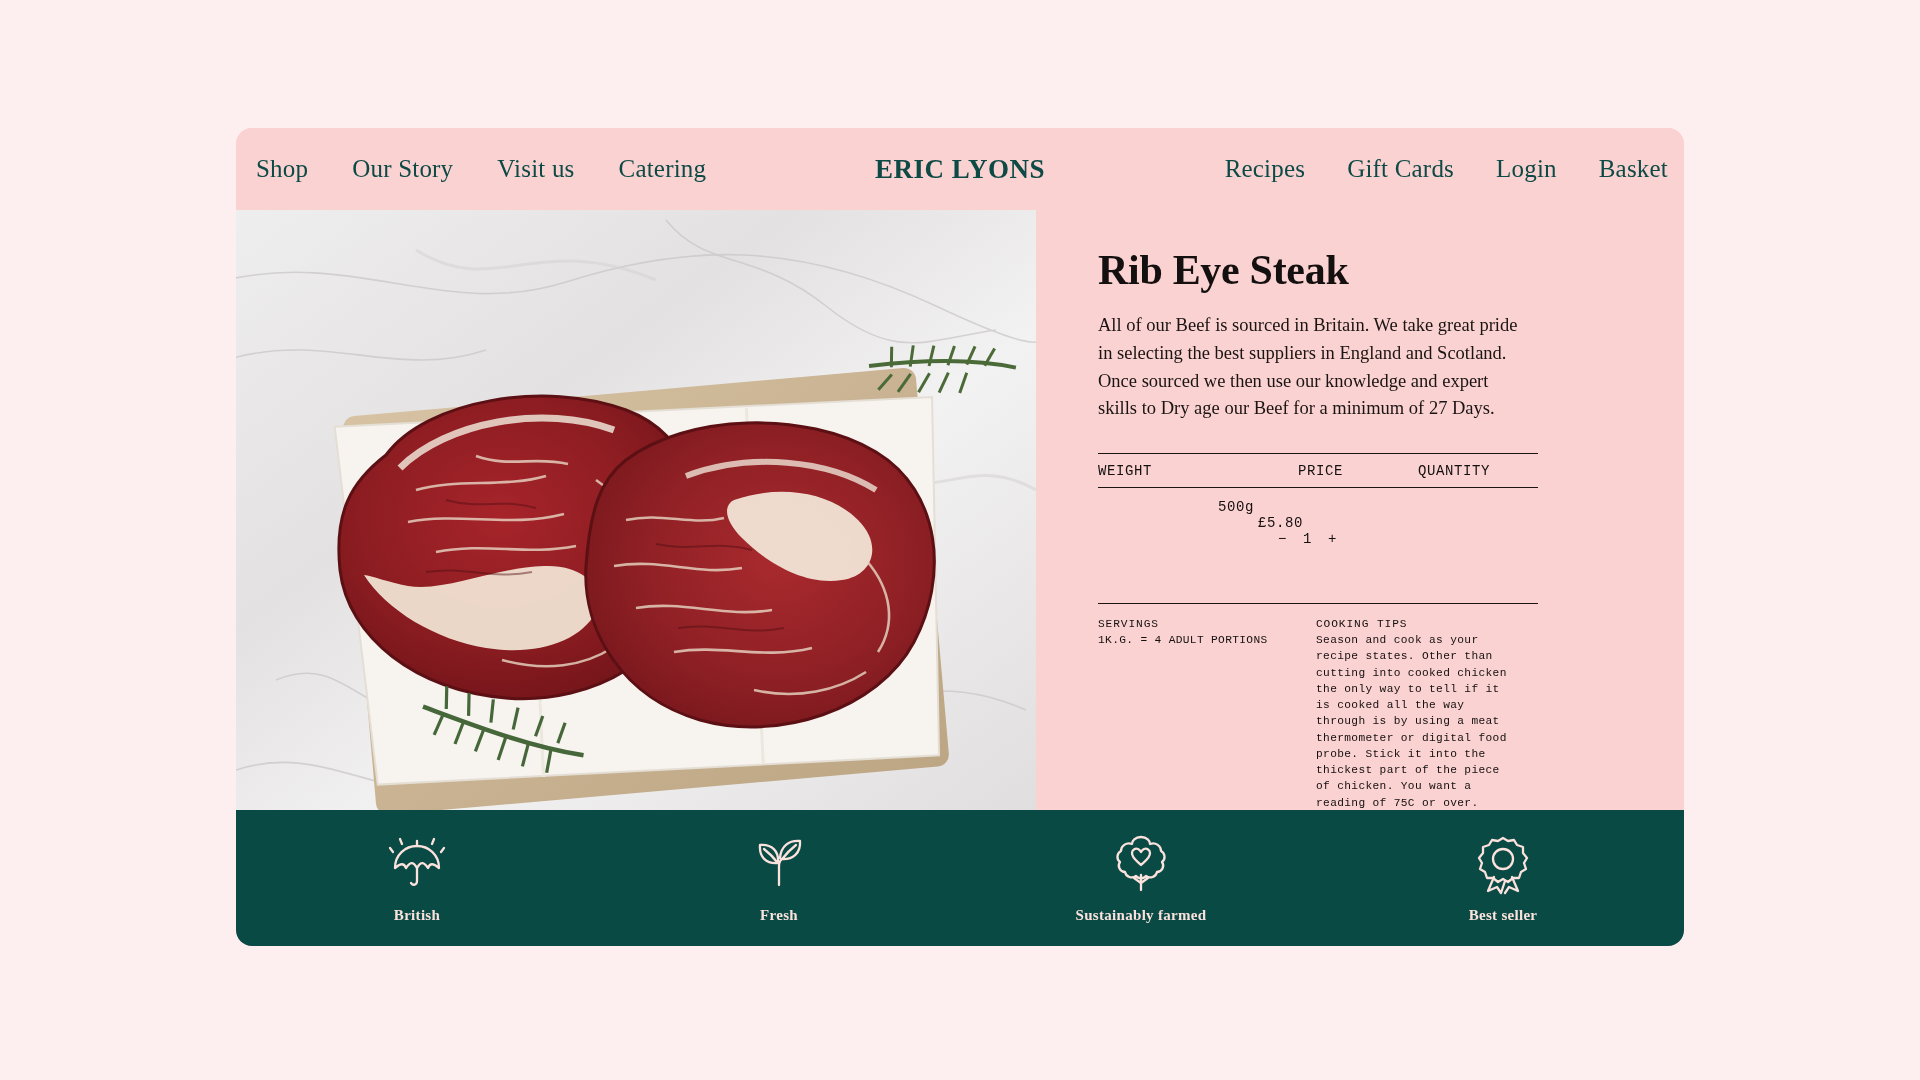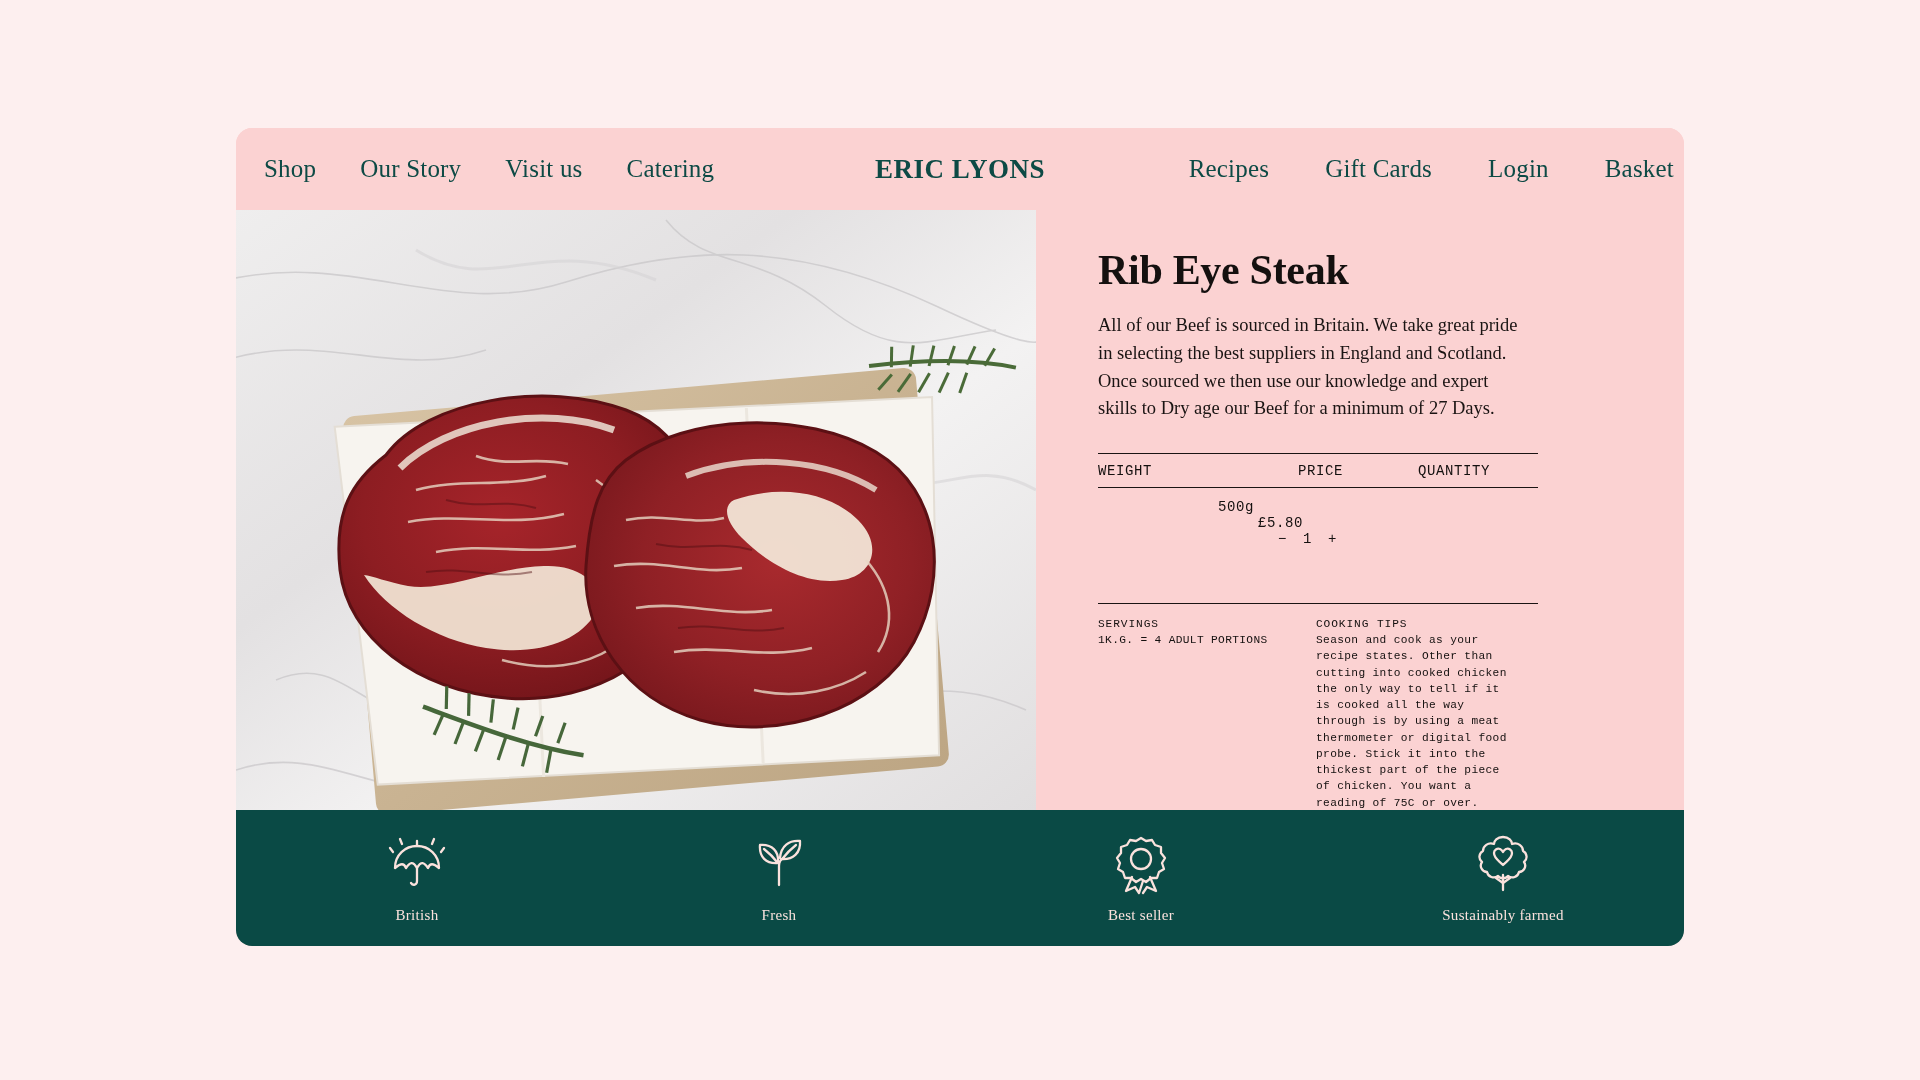--- a/index.html
+++ b/index.html
@@ -17,22 +17,22 @@
     border-radius: 16px; overflow: hidden;
     background: #fbd2d2;
   }
 
   
   .header {
     position: absolute; left: 0; top: 0; width: 100%; height: 82px;
     background: #fbd2d2;
     display: flex; align-items: center;
   }
-  .nav-left { position: absolute; left: 20px; display: flex; gap: 44px; align-items: flex-end; margin-left: 8px; }
-  .nav-right { position: absolute; right: 10px; display: flex; gap: 56px; align-items: center; }
+  .nav-left { position: absolute; left: 20px; display: flex; gap: 44px; align-items: flex-end; }
+  .nav-right { position: absolute; right: 16px; display: flex; gap: 42px; align-items: center; }
   .nav-link {
     font-family: "Liberation Serif", serif;
     font-size: 25px; color: #0d4a45; letter-spacing: 0.2px;
     cursor: pointer; white-space: nowrap;
   }
   .brand {
     position: absolute; left: 50%; transform: translateX(-50%);
     font-family: "Liberation Serif", serif;
     font-size: 27px; font-weight: 700; color: #0d4a45;
     letter-spacing: 0.5px; white-space: nowrap; cursor: pointer;
@@ -106,20 +106,21 @@
   
   .features {
     position: absolute; left: 0; bottom: 0; width: 100%; height: 136px;
     background: #0a4a45;
     display: flex; align-items: center;
   }
   .feature {
     width: 25%; display: flex; flex-direction: column;
     align-items: center; justify-content: center; gap: 12px;
     cursor: pointer;
+    font-weight: bold;
   }
   .feature svg { display: block; }
   .feature-label {
     font-family: "Liberation Serif", serif;
     font-size: 15px; color: #fbe2dd; letter-spacing: 0.3px;
   }
 </style>
 </head>
 <body>
 
@@ -338,34 +339,34 @@
           <path d="M16 16 C 21 20, 26 25, 29 29"></path>
           <path d="M32 25 C 33 13, 41 7, 52 8 C 53 20, 45 27, 33 26 Z"></path>
           <path d="M48 12 C 43 16, 38 21, 35 25"></path>
           <path d="M31 52 L 31 33 C 31 28, 33 26, 36 25"></path>
         </svg>
         <span class="feature-label">Fresh</span>
       </div>
 
       <div class="feature">
         <svg width="62" height="62" viewBox="0 0 62 62" fill="none" stroke="#fbe2dd" stroke-width="2.3" stroke-linecap="round" stroke-linejoin="round">
-          <path d="M31 5 L 36 8 L 42 7 L 45 12 L 51 14 L 51 20 L 55 25 L 52 30 L 54 36 L 49 39 L 47 45 L 41 45 L 36 49 L 31 46 L 26 49 L 21 45 L 15 45 L 13 39 L 8 36 L 10 30 L 7 25 L 11 20 L 11 14 L 17 12 L 20 7 L 26 8 Z"></path>
-          <circle cx="31" cy="26" r="10"></circle>
-          <path d="M22 44 L 16 58 L 25 54 L 29 60 L 33 48"></path>
-          <path d="M40 44 L 46 58 L 37 54 L 33 60"></path>
-        </svg>
-        <span class="feature-label">Best seller</span>
-      </div>
-
-      <div class="feature">
-        <svg width="62" height="62" viewBox="0 0 62 62" fill="none" stroke="#fbe2dd" stroke-width="2.3" stroke-linecap="round" stroke-linejoin="round">
           <path d="M31 4 C 37 4, 40 8, 40 11 C 46 9, 51 13, 51 18 C 55 20, 56 26, 52 29 C 55 33, 52 39, 47 39 C 46 44, 40 46, 36 43 C 34 46, 28 46, 26 43 C 22 46, 16 44, 15 39 C 10 39, 7 33, 10 29 C 6 26, 7 20, 11 18 C 11 13, 16 9, 22 11 C 22 8, 25 4, 31 4 Z"></path>
           <path d="M31 32 C 26 27, 22 25, 22 20 C 22 17, 25 15, 28 16 C 30 17, 31 19, 31 19 C 31 19, 32 17, 34 16 C 37 15, 40 17, 40 20 C 40 25, 36 27, 31 32 Z"></path>
           <path d="M31 42 L 31 57"></path>
           <path d="M31 50 L 24 45"></path>
           <path d="M31 50 L 38 45"></path>
         </svg>
         <span class="feature-label">Sustainably farmed</span>
       </div>
 
+      <div class="feature">
+        <svg width="62" height="62" viewBox="0 0 62 62" fill="none" stroke="#fbe2dd" stroke-width="2.3" stroke-linecap="round" stroke-linejoin="round">
+          <path d="M31 5 L 36 8 L 42 7 L 45 12 L 51 14 L 51 20 L 55 25 L 52 30 L 54 36 L 49 39 L 47 45 L 41 45 L 36 49 L 31 46 L 26 49 L 21 45 L 15 45 L 13 39 L 8 36 L 10 30 L 7 25 L 11 20 L 11 14 L 17 12 L 20 7 L 26 8 Z"></path>
+          <circle cx="31" cy="26" r="10"></circle>
+          <path d="M22 44 L 16 58 L 25 54 L 29 60 L 33 48"></path>
+          <path d="M40 44 L 46 58 L 37 54 L 33 60"></path>
+        </svg>
+        <span class="feature-label">Best seller</span>
+      </div>
+
     </div>
   </div>
 </div>
 
 </body></html>

